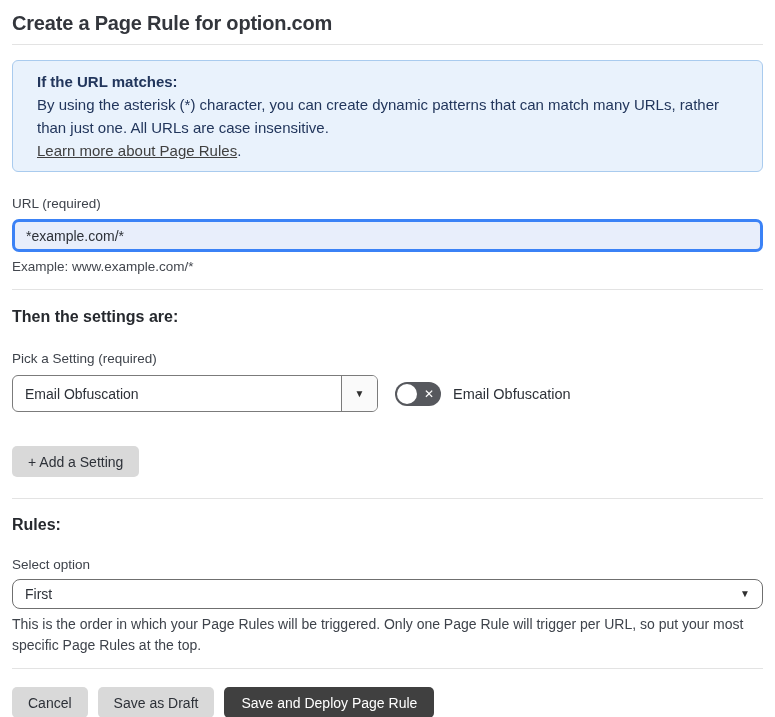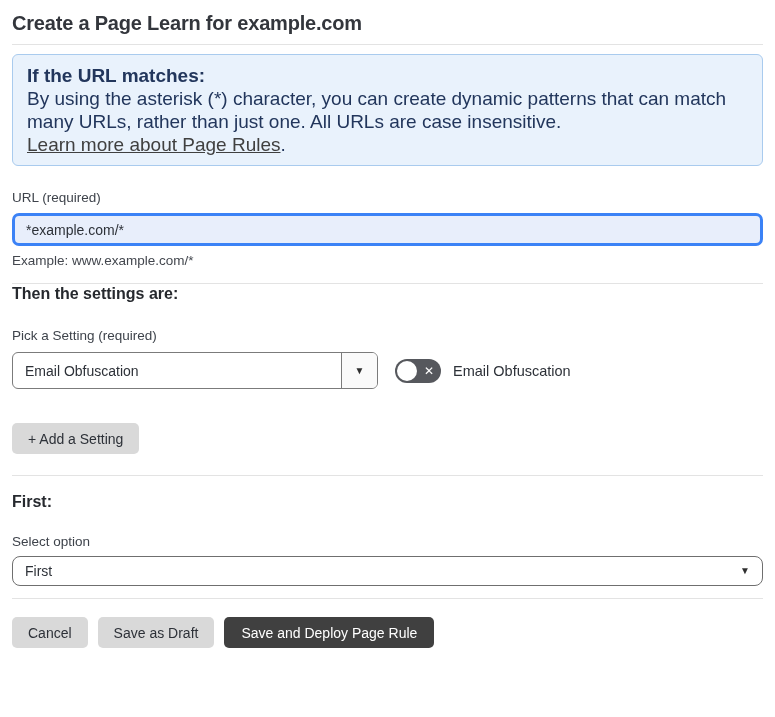--- a/index.html
+++ b/index.html
@@ -6,27 +6,27 @@
   html,body { width:775px; height:717px; background:#ffffff; overflow:hidden; }
   body { font-family:"Liberation Sans", sans-serif; color:#33363c; }
   .container { padding:10px 12px 0 12px; }
 
   .page-title { font-size:20px; font-weight:700; color:#33363c; line-height:26px; letter-spacing:-0.2px; }
 
   .divider { border:none; border-top:1px solid #e3e3e3; height:0; }
   .divider-title { margin-top:8px; }
 
   .info-box {
-    margin-top:9px;
+    margin-top:15px;
     background:#e9f2fc;
     border:1px solid #a9cbee;
     border-radius:6px;
-    padding:9px 14px;
+    padding:9px 24px;
     color:#22365c;
-    font-size:19px;
+    font-size:15px;
     line-height:23px;
   }
   .info-heading { font-weight:700; }
   .info-link { color:#404040; text-decoration:underline; cursor:pointer; }
 
   .field-label { margin-top:23px; font-size:13.5px; color:#3e434b; line-height:17px; }
 
   .url-input {
     display:block;
     margin-top:7px;
@@ -38,21 +38,21 @@
     padding:0 11px;
     font-size:14px;
     color:#2d3138;
     font-family:"Liberation Sans", sans-serif;
     outline:none;
   }
   .example-text { margin-top:6px; font-size:13.5px; color:#43474e; line-height:17px; }
 
   .divider-url { margin-top:14px; }
 
-  .section-heading { font-size:16px; font-weight:700; color:#26292e; line-height:20px; }
+  .section-heading { margin-top:17px; font-size:16px; font-weight:700; color:#26292e; line-height:20px; }
 
   .combo-row { display:flex; align-items:center; margin-top:8px; }
 
   .setting-combo {
     width:366px; height:37px;
     border:1px solid #7b7b7b; border-radius:6px;
     background:#ffffff;
     display:flex; overflow:hidden; cursor:pointer;
   }
   .combo-value { flex:1; display:flex; align-items:center; padding:0 12px; font-size:14px; color:#2d3138; }
@@ -104,21 +104,21 @@
     cursor:pointer; display:inline-flex; align-items:center;
   }
   .btn-gray { background:#d9d9d9; color:#2d3138; padding:0 16px; }
   .btn-blue { background:#404040; color:#ffffff; padding:0 17px; }
 </style>
 </head>
 <body>
 
 <div class="container">
 
-  <h1 class="page-title">Create a Page Learn for example.com</h1>
+  <h1 class="page-title">Create a Page Rule for option.com</h1>
   <hr class="divider divider-title">
 
   <div class="info-box">
     <div class="info-heading">If the URL matches:</div>
     <div class="info-body">By using the asterisk (*) character, you can create dynamic patterns that can match many URLs, rather than just one. All URLs are case insensitive.</div>
     <div><a class="info-link">Learn more about Page Rules</a><span>.</span></div>
   </div>
 
   <div class="field-label">URL (required)</div>
   <input class="url-input" type="text" value="*example.com/*" style="">
@@ -143,29 +143,30 @@
         <span class="toggle-x">✕</span>
       </div>
       <div class="toggle-label">Email Obfuscation</div>
     </div>
   </div>
 
   <button class="add-setting-btn">+ Add a Setting</button>
 
   <hr class="divider divider-settings">
 
-  <div class="section-heading order-heading">First:</div>
+  <div class="section-heading order-heading">Rules:</div>
 
   <div class="field-label order-label">Select option</div>
 
   <div class="order-select">
     <span>First</span>
     <span class="arrow-glyph">▼</span>
   </div>
 
+  <div class="help-text">This is the order in which your Page Rules will be triggered. Only one Page Rule will trigger per URL, so put your most specific Page Rules at the top.</div>
 
   <hr class="divider divider-footer">
 
   <div class="footer">
     <button class="btn btn-gray">Cancel</button>
     <button class="btn btn-gray">Save as Draft</button>
     <button class="btn btn-blue">Save and Deploy Page Rule</button>
   </div>
 
 </div>

